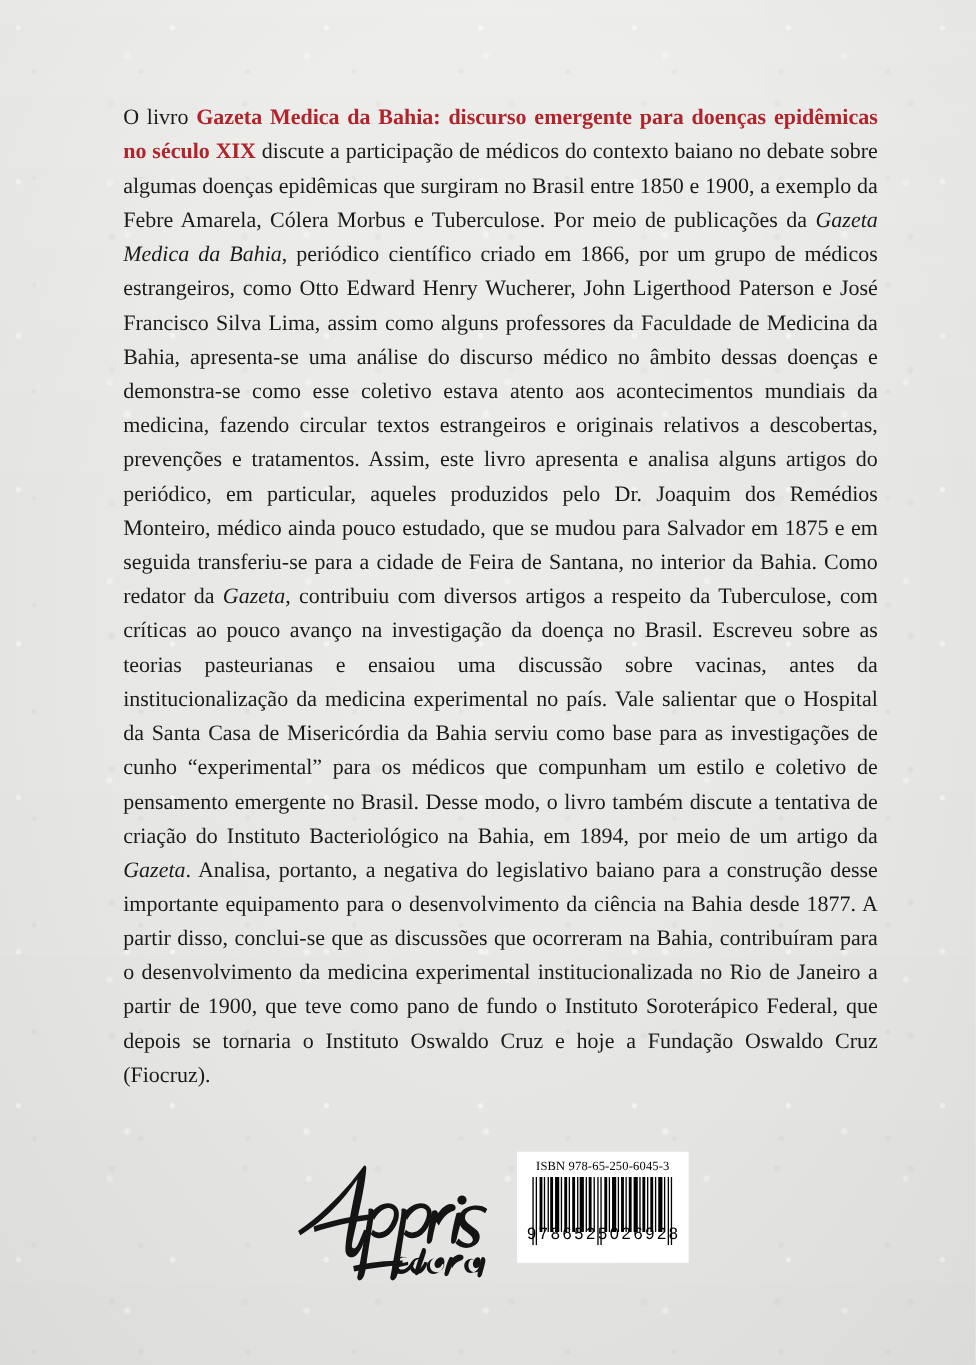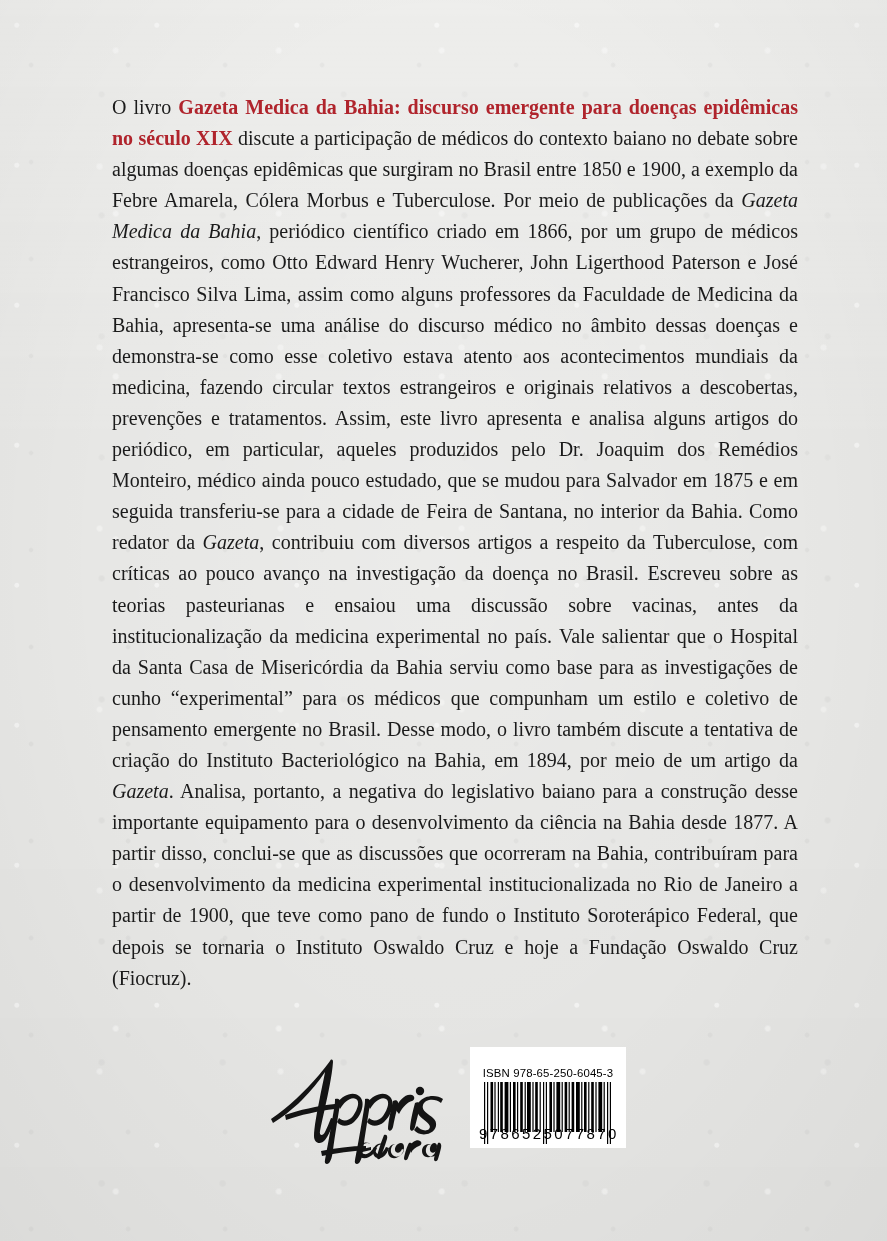--- a/index.html
+++ b/index.html
@@ -85,25 +85,25 @@
     left: 470px;
     top: 12px;
     width: 156px;
     height: 101px;
     background: #ffffff;
     padding: 0;
     box-sizing: border-box;
   }
   #isbn-text {
     text-align: center;
-    font-family: Liberation Sans, sans-serif;
+    font-family: Liberation Serif, serif;
     font-size: 11.4px;
     letter-spacing: 0.15px;
     color: #000;
-    padding-top: 20px;
+    padding-top: 8px;
     line-height: 13px;
   }
   #barcode-bars {
     margin: 2px auto 0 auto;
     width: 134px;
     height: 62px;
     display: block;
   }
   #barcode-digits {
     display: flex;
@@ -208,18 +208,18 @@
           <rect x="114.4" y="0" width="1.2" height="50"></rect>
           <rect x="117.4" y="0" width="3.8" height="50"></rect>
           <rect x="122.6" y="0" width="1.2" height="50"></rect>
           <rect x="126" y="0" width="1.2" height="62"></rect>
           <rect x="128.8" y="0" width="1.2" height="62"></rect>
         </g>
       </svg>
       <div id="barcode-digits">
         <span class="grp-lead">9</span>
         <span class="grp">786525</span>
-        <span class="grp">077870</span>
+        <span class="grp">026928</span>
       </div>
     </div>
 
   </div>
 </div>
 
 </body></html>

